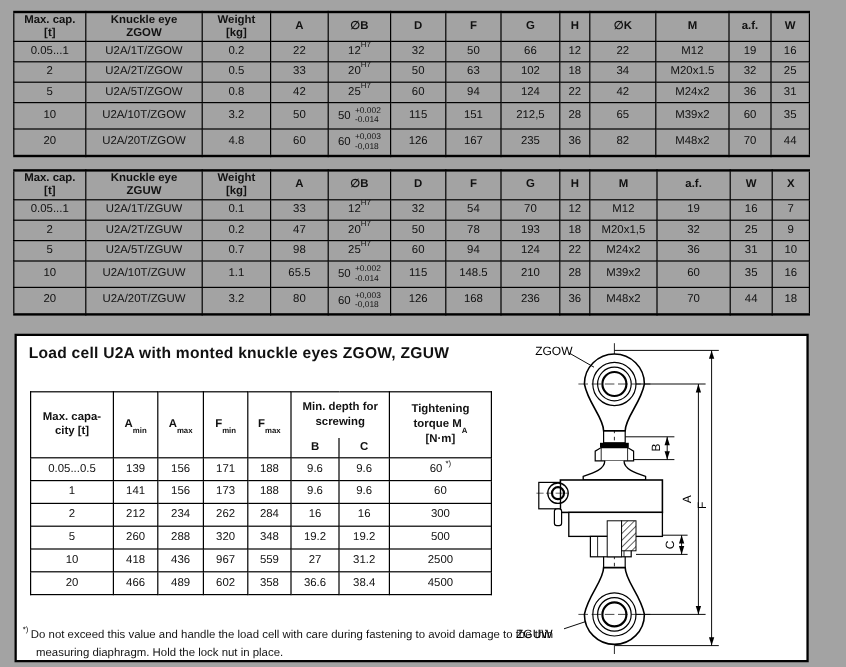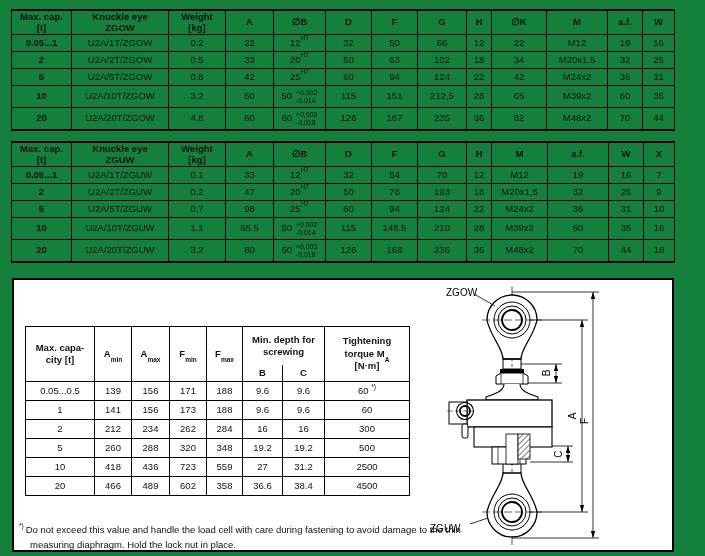--- a/index.html
+++ b/index.html
@@ -1,34 +1,34 @@
 <!DOCTYPE html>
 <html><head>
 <meta charset="utf-8">
 <style>
   html,body{margin:0;padding:0;}
   body{
     width:705px;height:556px;background:#ffffff;
     font-family:"Liberation Sans", sans-serif;color:#111;
     position:relative;overflow:hidden;
   }
-  .page{position:relative;width:705px;height:556px;background:#15803d;}
+  .page{position:relative;width:705px;height:556px;background:#a3a3a3;}
 
   
   table.spec{
     position:absolute;border-collapse:collapse;table-layout:fixed;
     border-top:2.5px solid #000;border-bottom:2.5px solid #000;
   }
   .spec th,.spec td{
     border:1px solid #000;text-align:center;vertical-align:middle;
     font-size:9.5px;line-height:1.15;padding:0;
   }
   .spec th{height:23px;font-weight:bold;}
   .spec td{height:16px;}
-  .spec td:first-child{font-weight:bold;}
+  .spec td:first-child{font-weight:normal;}
 
   sup{font-size:6.5px;line-height:0;position:relative;top:-1px;}
   .tol{
     display:inline-block;vertical-align:middle;text-align:left;
     font-size:7px;line-height:7.5px;padding:3px 0 3px 1px;font-weight:normal;
   }
   .tol span{display:block;}
 
   
   .box{
@@ -284,20 +284,21 @@
           <td>M48x2</td>
           <td>70</td>
           <td>44</td>
           <td>18</td>
         </tr>
       </tbody>
   </table>
 
   <div class="box">
 
+    <div class="sec-title">Load cell U2A with monted knuckle eyes ZGOW, ZGUW</div>
 
     <table class="asm">
       <colgroup>
         <col style="width:69px">
           <col style="width:37px">
           <col style="width:38px">
           <col style="width:37px">
         <col style="width:36px">
           <col style="width:40px">
           <col style="width:42px">
@@ -356,21 +357,21 @@
             <td>320</td>
             <td>348</td>
             <td>19.2</td>
             <td>19.2</td>
             <td>500</td>
           </tr>
           <tr>
             <td>10</td>
             <td>418</td>
             <td>436</td>
-            <td>723</td>
+            <td>967</td>
             <td>559</td>
             <td>27</td>
             <td>31.2</td>
             <td>2500</td>
           </tr>
           <tr>
             <td>20</td>
             <td>466</td>
             <td>489</td>
             <td>602</td>

